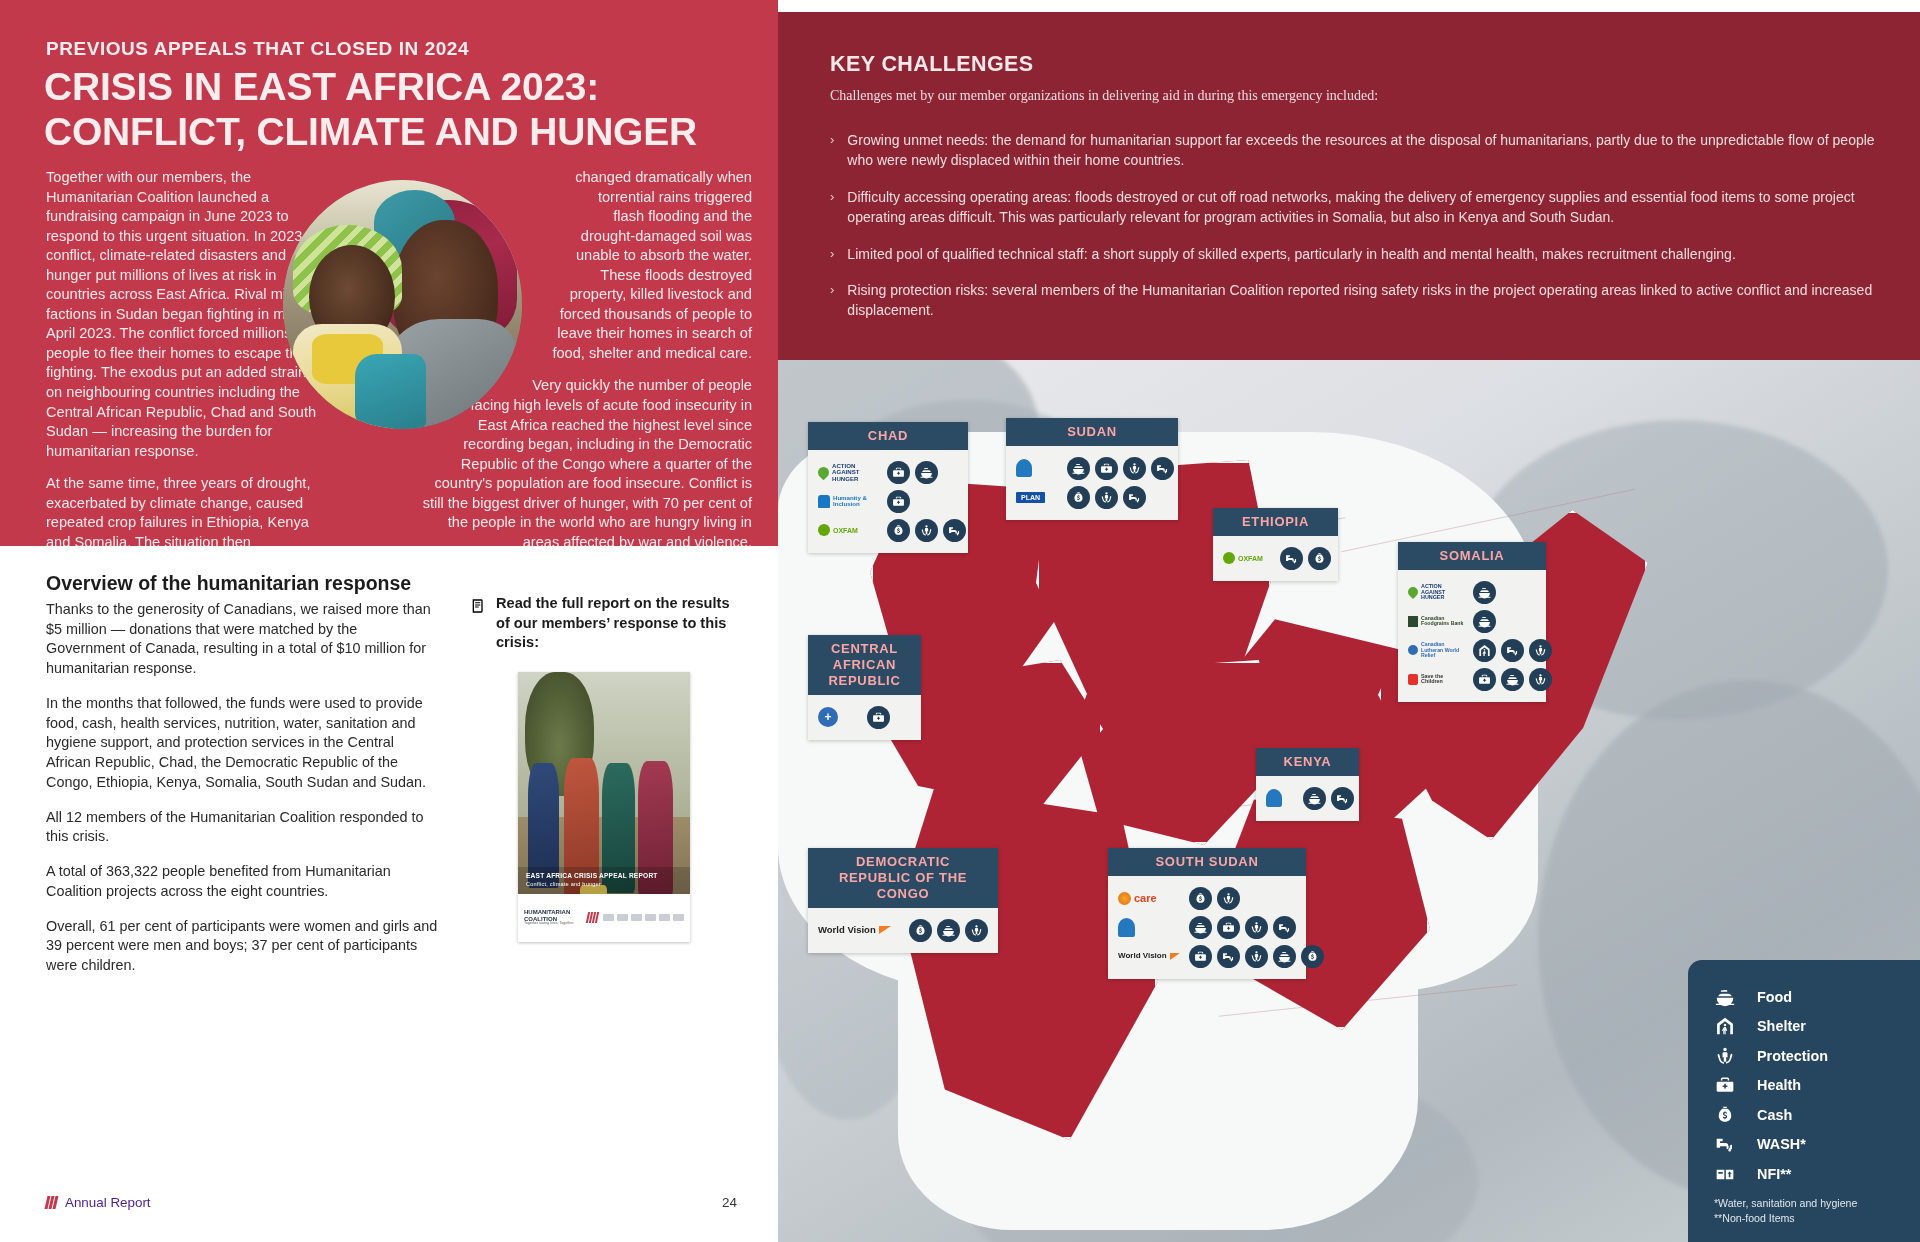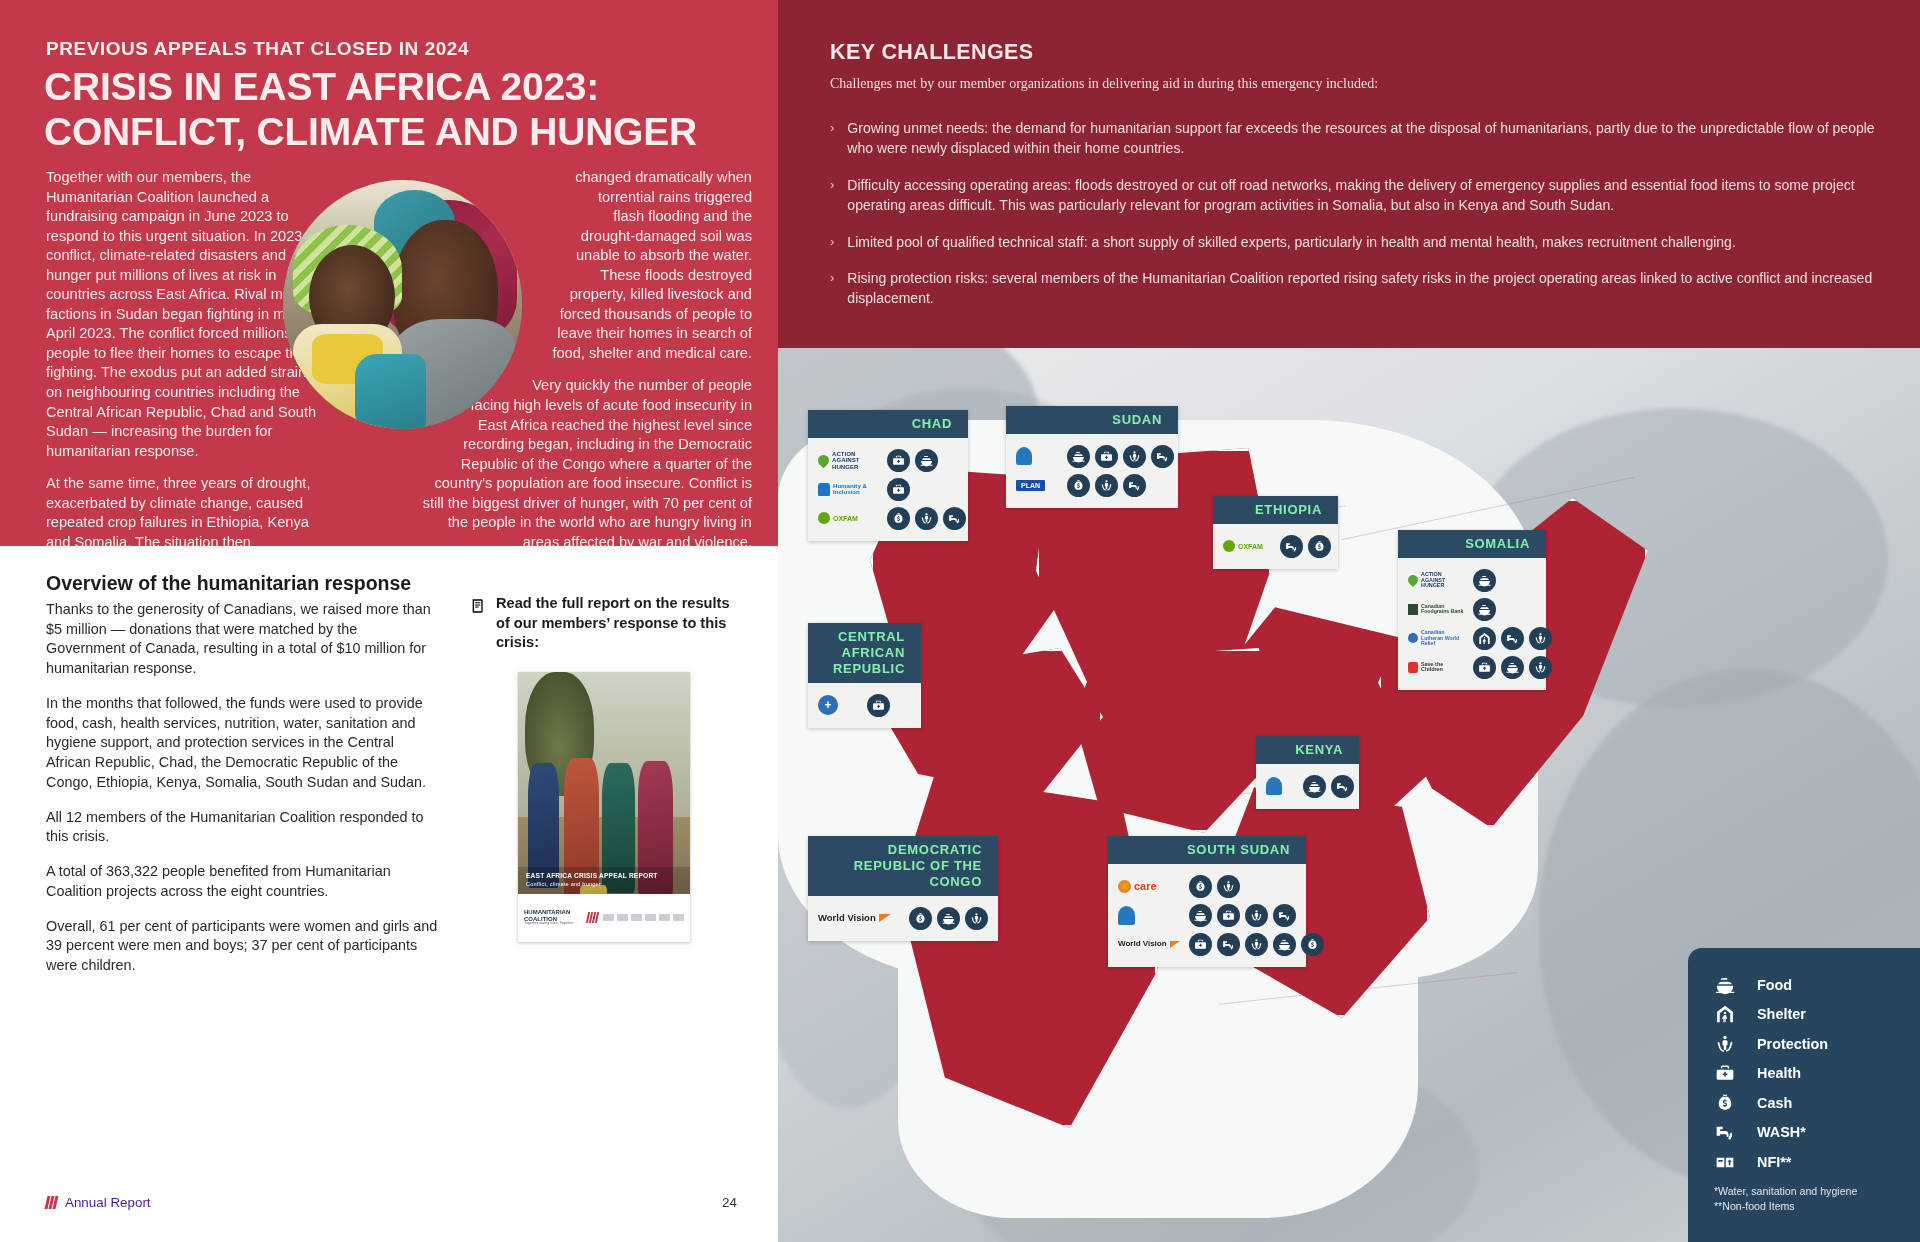--- a/index.html
+++ b/index.html
@@ -168,21 +168,21 @@
     font-size:13.4px; color:#4c1d95;
   }
   .footer-bars { display:flex; gap:1.6px; }
   .footer-bars i { display:block; width:2.6px; height:13px; background:#C2394C; transform:skewX(-13deg); }
   .page-num {
     position:absolute; left:722px; bottom:32px;
     font-size:13.4px; color:#333;
   }
 
   
-  .right-page { position:absolute; left:778px; top:0; width:1142px; height:1146px; background:#fff; }
+  .right-page { position:absolute; left:778px; top:12px; width:1142px; height:1146px; background:#fff; }
   .challenges {
     position:absolute; left:0; top:0; width:1142px; height:348px;
     background:#8C2433;
   }
   .kc-title {
     position:absolute; left:52px; top:40px;
     font-size:21.5px; font-weight:bold; letter-spacing:.4px; color:#F7E9EA;
   }
   .kc-intro {
     position:absolute; left:52px; top:74px; width:1040px;
@@ -205,23 +205,23 @@
   .land-white { position:absolute; background:#f7f8f8; }
   .country {
     position:absolute; background:#AE2435;
     border:3px solid #fbfcfc;
   }
   .grat { position:absolute; background:rgba(180,120,125,.35); height:1px; }
 
   
   .card { position:absolute; z-index:20; box-shadow:0 1px 4px rgba(0,0,0,.22); }
   .card-hd {
-    background:#2B4A63; color:#86efac;
+    background:#2B4A63; color:#fca5a5;
     font-size:13px; font-weight:bold; letter-spacing:.7px;
-    text-align:right; padding:6px 16px; line-height:1.22;
+    text-align:center; padding:6px 16px; line-height:1.22;
   }
   .card-bd { background:#F2F2F0; padding:8px 10px; }
   .org-row { display:flex; align-items:center; gap:7px; padding:3px 0; }
   .org-logo { width:62px; flex:none; display:flex; align-items:center; gap:3px; }
   .org-name { font-size:6.1px; font-weight:bold; line-height:1.05; }
   .svc { width:23px; height:23px; border-radius:50%; background:#233F57;
          display:flex; align-items:center; justify-content:center; flex:none; }
   .svc svg { width:13px; height:13px; fill:#fff; }
   .svcs { display:flex; gap:5px; }
 

